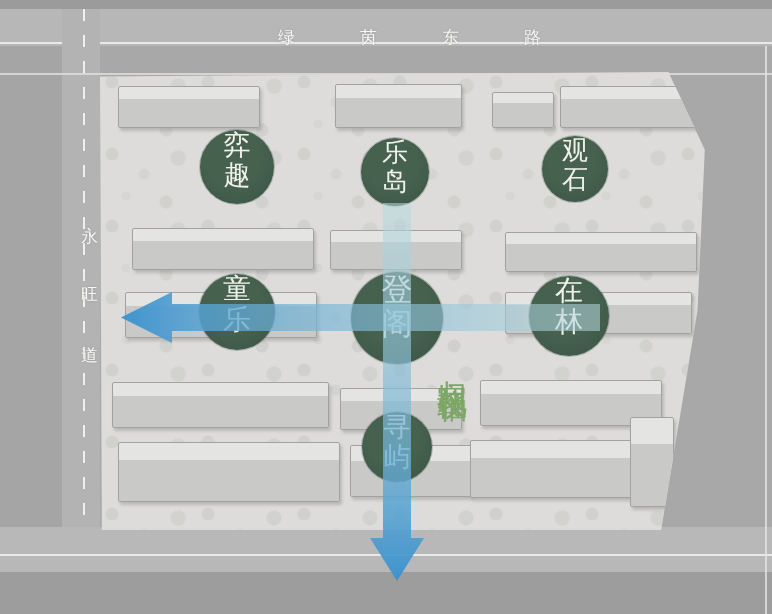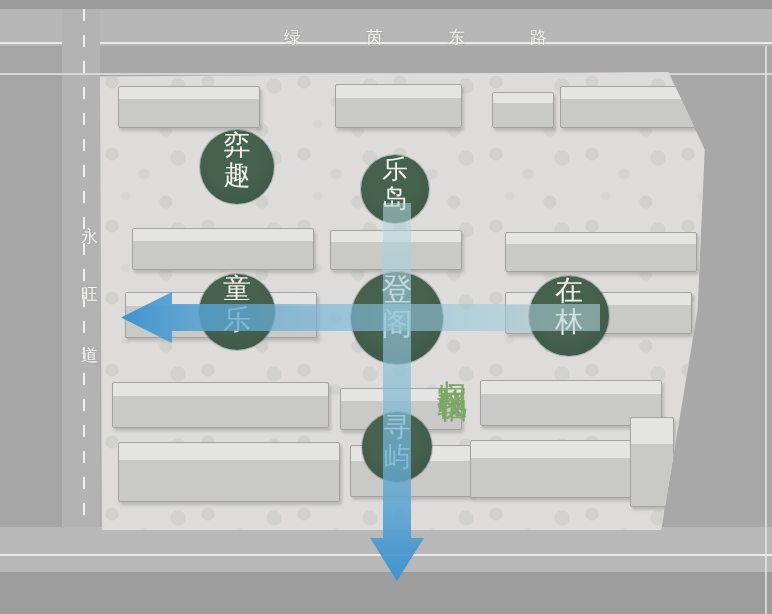--- a/index.html
+++ b/index.html
@@ -61,21 +61,21 @@
   .axis-label-h{
     position:absolute;left:621px;top:302px;font-size:29px;font-weight:700;
     letter-spacing:0.5px;color:#2d6bb2;white-space:nowrap;
   }
   .axis-label-v{
     position:absolute;left:437px;top:356px;font-size:30px;font-weight:500;
     color:#7ca766;writing-mode:vertical-rl;letter-spacing:3px;line-height:1;
   }
   
   .road-label{position:absolute;color:#f7f7f5;font-size:17px;white-space:nowrap;text-shadow:0 0 2px rgba(130,130,130,.6);}
-  .road-label.top{left:284px;top:26px;letter-spacing:65px;}
+  .road-label.top{left:278px;top:26px;letter-spacing:65px;}
   .road-label.bottom{left:280px;top:542px;letter-spacing:68px;}
   .road-label.left{left:79px;top:213px;writing-mode:vertical-rl;letter-spacing:60px;}
   .arrow-layer{position:absolute;left:0;top:0;pointer-events:none;}
 </style>
 </head>
 <body>
 
 <div id="stage">
 
   <div class="left-margin"></div>
@@ -111,22 +111,25 @@
         <div class="building" style="left: 18px; top: 370px; width: 220px; height: 58px;"></div>
         <div class="building" style="left: 250px; top: 373px; width: 120px; height: 50px;"></div>
         <div class="building" style="left: 370px; top: 368px; width: 190px; height: 56px;"></div>
         <div class="building" style="left: 530px; top: 345px; width: 42px; height: 88px;"></div>
       </div>
   </div>
 
   <div class="node" style="left:200px;top:130px;width:74px;height:74px;font-size:27px;">
     <div class="node-label">弈趣</div>
   </div>
-  <div class="node" style="left:361px;top:138px;width:68px;height:68px;font-size:26px;margin-top:17px;">
+  <div class="node" style="left:361px;top:138px;width:68px;height:68px;font-size:26px;">
     <div class="node-label">乐岛</div>
+  </div>
+  <div class="node" style="left:542px;top:136px;width:66px;height:66px;font-size:26px;">
+    <div class="node-label">观石</div>
   </div>
   <div class="node" style="left:199px;top:274px;width:76px;height:76px;font-size:28px;">
     <div class="node-label">童乐</div>
   </div>
   <div class="node" style="left:351px;top:272px;width:92px;height:92px;font-size:31px;">
     <div class="node-label">登阁</div>
   </div>
   <div class="node" style="left:529px;top:276px;width:80px;height:80px;font-size:28px;">
     <div class="node-label">在林</div>
   </div>

